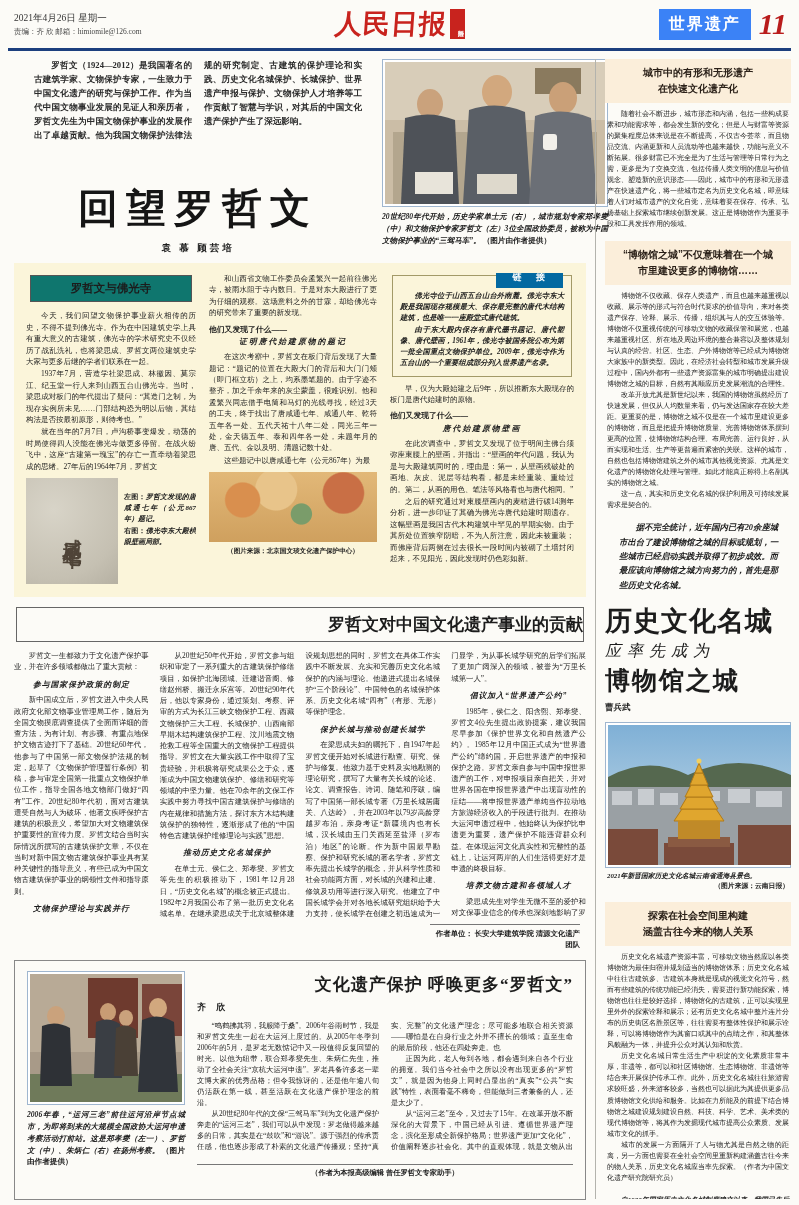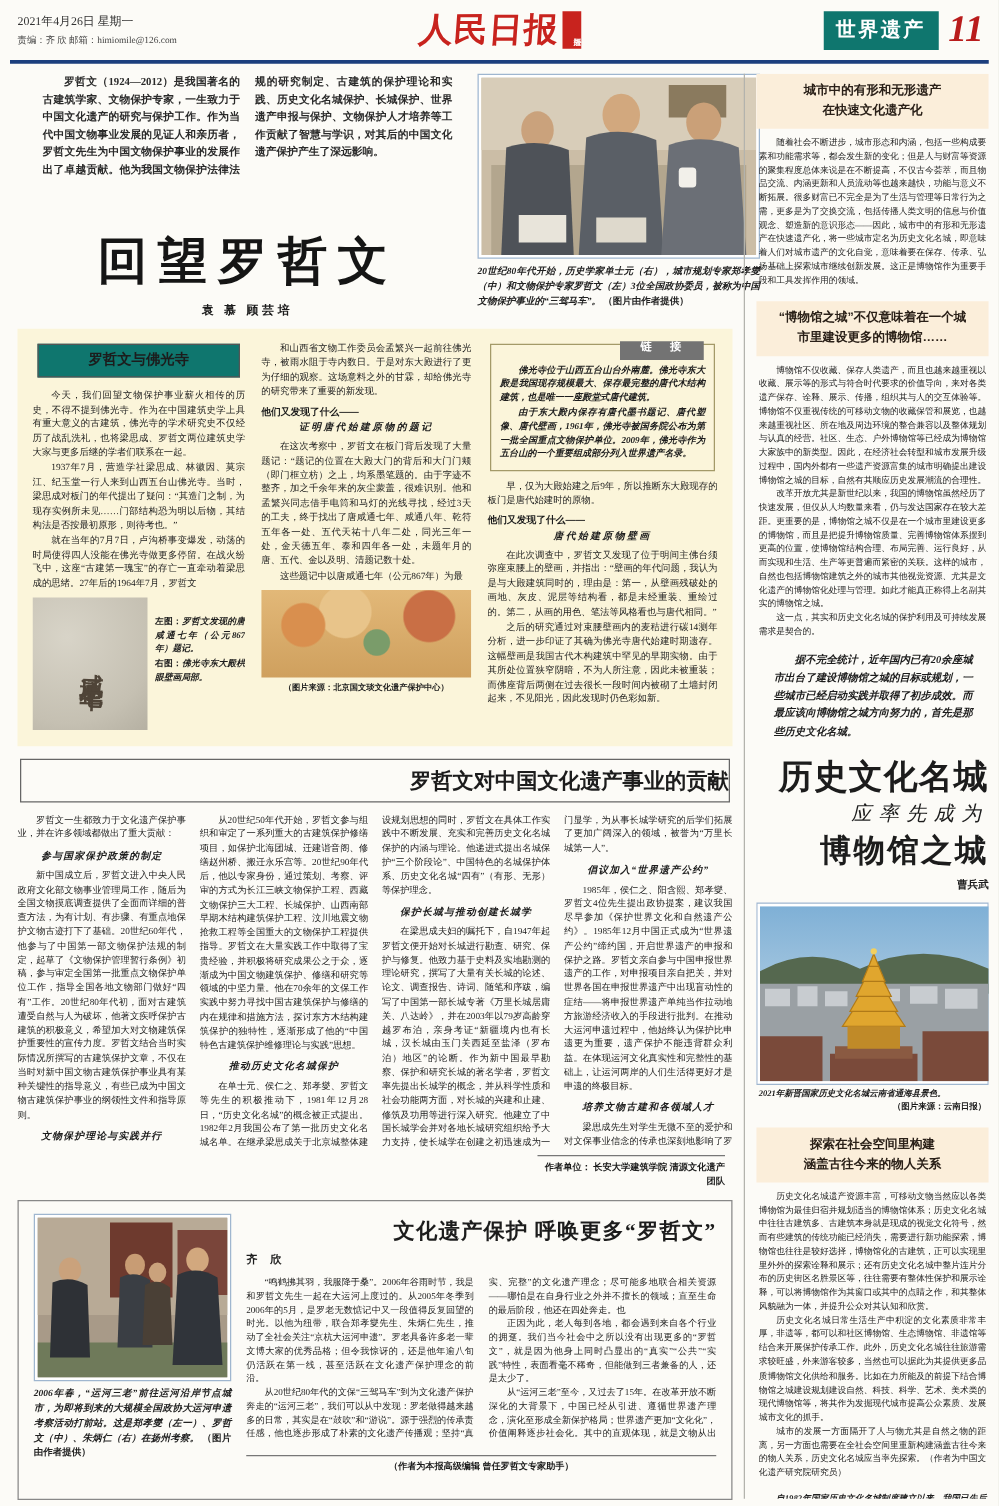--- a/index.html
+++ b/index.html
@@ -9,21 +9,21 @@
   .hdr{display:flex;align-items:center;justify-content:space-between;height:44px;padding:2px 12px 0 14px;}
   .hdr-left{font-size:9px;line-height:1.5;color:#333;}
   .hdr-left .l1{font-size:9.5px;}
   .hdr-left .l2{font-size:7.5px;color:#444;}
   .masthead{display:flex;align-items:center;gap:3px;}
   .mast-name{font-size:27px;font-weight:900;color:#c8231e;letter-spacing:1px;
              font-family:"Liberation Serif",serif;transform:skewX(-4deg);}
   .mast-ed{width:15px;height:28px;background:#c8231e;color:#fff;font-size:6.5px;line-height:1.25;
            writing-mode:vertical-rl;text-align:center;font-family:"Liberation Sans",sans-serif;padding-top:2px;}
   .hdr-right{display:flex;align-items:center;gap:8px;}
-  .sect-box{background:#0f766e;color:#fff;font-weight:bold;font-size:16px;letter-spacing:2px;
+  .sect-box{background:#3b82f6;color:#fff;font-weight:bold;font-size:16px;letter-spacing:2px;
             padding:5px 10px;font-family:"Liberation Sans",sans-serif;}
   .page-no{color:#b91c1c;font-size:30px;font-weight:bold;font-style:italic;font-family:"Liberation Serif",serif;text-align:center;}
   .hdr-rule{height:3px;background:#1c3f7e;margin:2px 8px 0 8px;}
   
   .content{display:flex;padding:8px 8px 0 14px;gap:9px;height:1140px;}
   .main{width:572px;flex:none;}
   .vdiv{border-left:1px solid #b3b3ad;}
   .sidebar{flex:1;overflow:hidden;}
   
   .leadrow{display:flex;gap:20px;margin-left:20px;}
@@ -55,21 +55,21 @@
   .img-cap{font-size:7px;line-height:1.6;font-weight:600;font-style:italic;flex:1;padding-top:14px;}
   .img-cap b{font-style:normal;}
   .mural{height:70px;margin-top:6px;background:
      radial-gradient(circle at 20% 40%,#d98f4e 0 12%,transparent 13%),
      radial-gradient(circle at 55% 60%,#7a9c6a 0 10%,transparent 11%),
      radial-gradient(circle at 80% 30%,#c96f45 0 14%,transparent 15%),
      radial-gradient(circle at 40% 25%,#e8c48a 0 18%,transparent 19%),
      linear-gradient(180deg,#e2b878,#cfa05e);}
   .src-cap{font-size:6.6px;font-weight:bold;text-align:center;margin-top:4px;}
   .linkbox{border:1px solid #a39a68;position:relative;padding:14px 7px 6px 7px;margin:2px 2px 6px 2px;}
-  .linktab{position:absolute;top:-8px;right:8px;background:#737373;color:#fff;font-weight:bold;
+  .linktab{position:absolute;top:-8px;right:8px;background:#0369a1;color:#fff;font-weight:bold;
            font-size:9px;letter-spacing:6px;padding:3px 12px 3px 16px;font-family:"Liberation Sans",sans-serif;}
   .linkbox p{font-style:italic;font-weight:600;font-size:7.3px;}
   
   .contrib{margin-top:10px;}
   .c-title{border:1px solid #666;text-align:right;font-weight:bold;font-size:17px;padding:5px 0;
            font-family:"Liberation Sans",sans-serif;margin:0 2px;}
   .c-body{margin-top:8px;columns:4;column-gap:11px;font-size:7.4px;line-height:1.52;text-align:justify;
           height:270px;overflow:hidden;}
   .c-body p{margin:0;text-indent:2em;}
   .c-h{font-weight:bold;font-style:italic;text-align:center;letter-spacing:1px;font-size:7.8px;margin:6px 0 4px 0;}
@@ -83,21 +83,21 @@
   .b-byline{font-size:9px;font-weight:bold;letter-spacing:4px;margin:5px 0 7px 0;}
   .b-text{columns:2;column-gap:12px;font-size:7.3px;line-height:1.5;text-align:justify;height:140px;overflow:hidden;}
   .b-text p{margin:0;text-indent:2em;}
   .b-author{border-top:1px solid #777;margin-top:3px;padding-top:3px;font-size:7.3px;font-weight:bold;text-align:center;}
   
   .s-head{background:#fbeeda;text-align:center;font-weight:bold;font-size:10px;line-height:1.6;
           padding:6px 4px;white-space:pre-line;font-family:"Liberation Sans",sans-serif;color:#2a2018;}
   .s-text{font-size:7px;line-height:1.58;text-align:justify;margin:6px 2px 10px 2px;}
   .s-text p{margin:0;text-indent:2em;}
   .pull{font-size:8.4px;line-height:1.7;font-weight:bold;font-style:italic;margin:4px 6px 10px 14px;text-indent:2em;}
-  .hl{text-align:right;margin:2px 0 8px 0;}
+  .hl{text-align:left;margin:2px 0 8px 0;}
   .hl .l1{font-size:27px;font-weight:900;letter-spacing:1px;}
   .hl .l2{font-size:16px;letter-spacing:6px;font-style:italic;margin-top:2px;}
   .hl .l3{font-size:25px;font-weight:900;letter-spacing:2px;margin-top:2px;}
   .hl .au{font-size:8.5px;font-weight:bold;margin-top:5px;}
   .s-cap{font-size:6.8px;line-height:1.55;font-weight:600;font-style:italic;margin:3px 2px 10px 2px;}
   .s-cap .credit{display:block;text-align:right;font-style:normal;font-weight:bold;}
   .note{font-size:6.9px;line-height:1.6;font-style:italic;font-weight:600;color:#222;margin:8px 2px 0 2px;text-align:justify;}
   .note p{margin:0;text-indent:2em;}
   svg{display:block;}
 </style>

